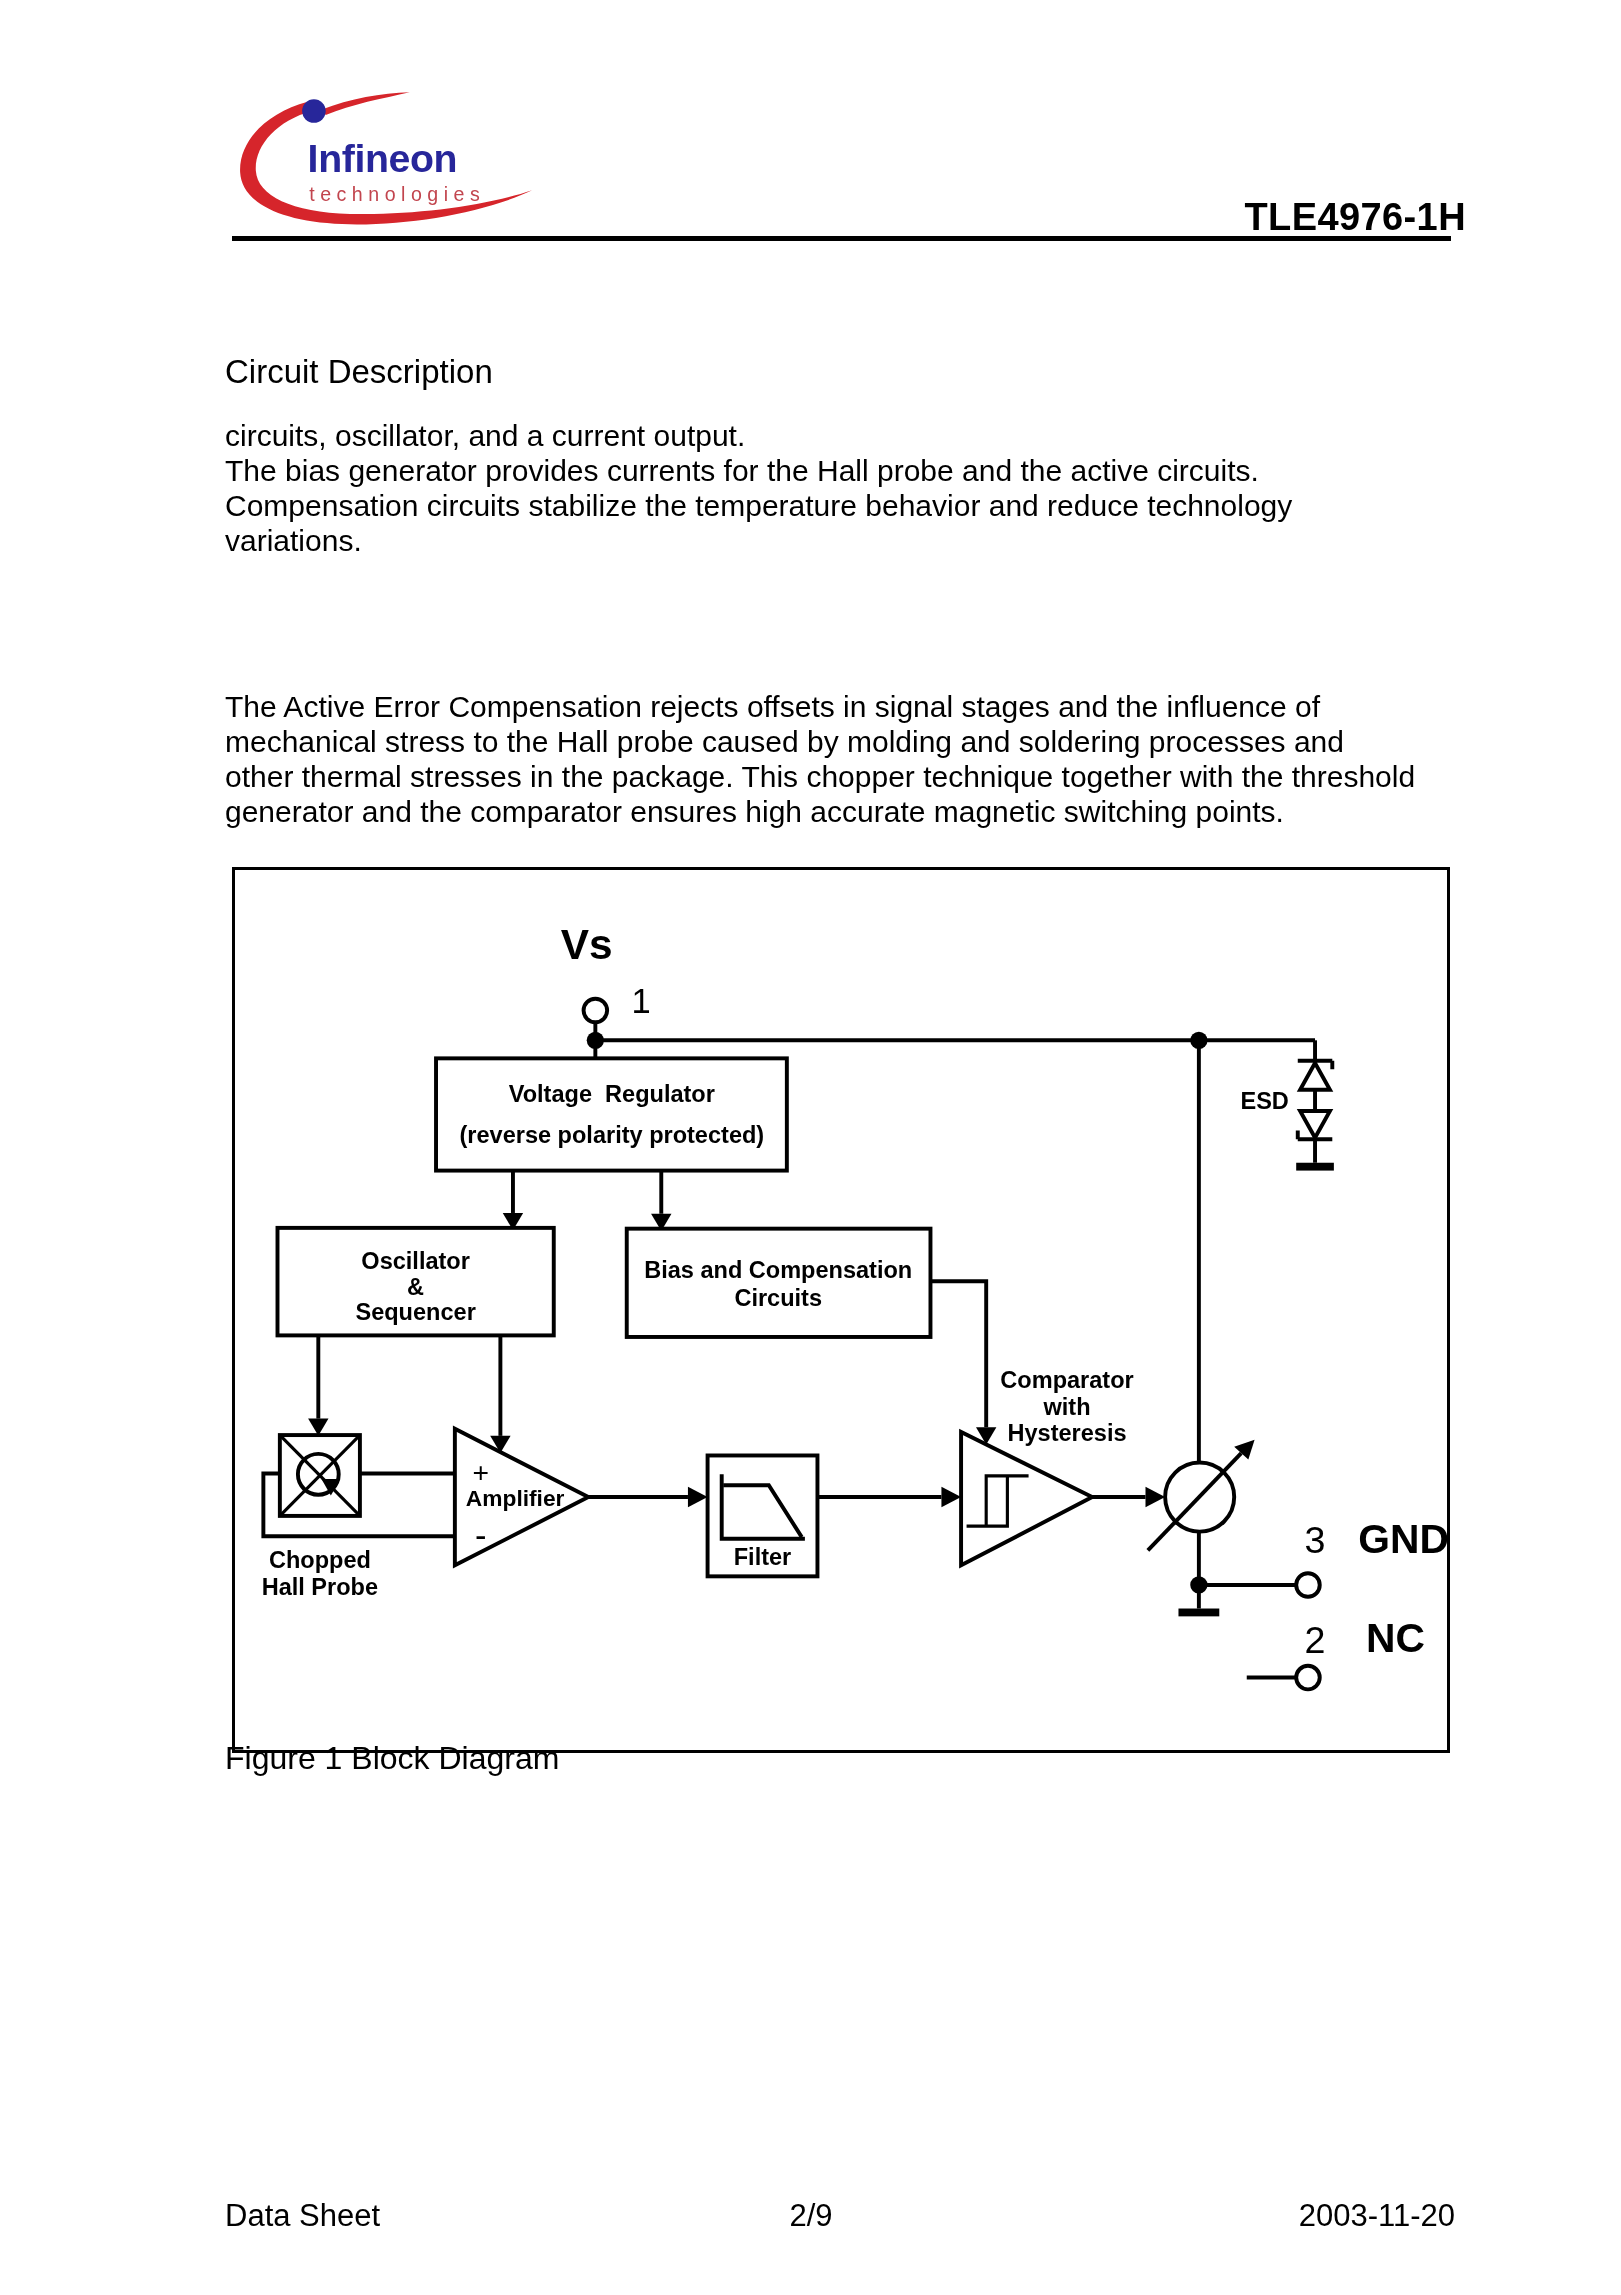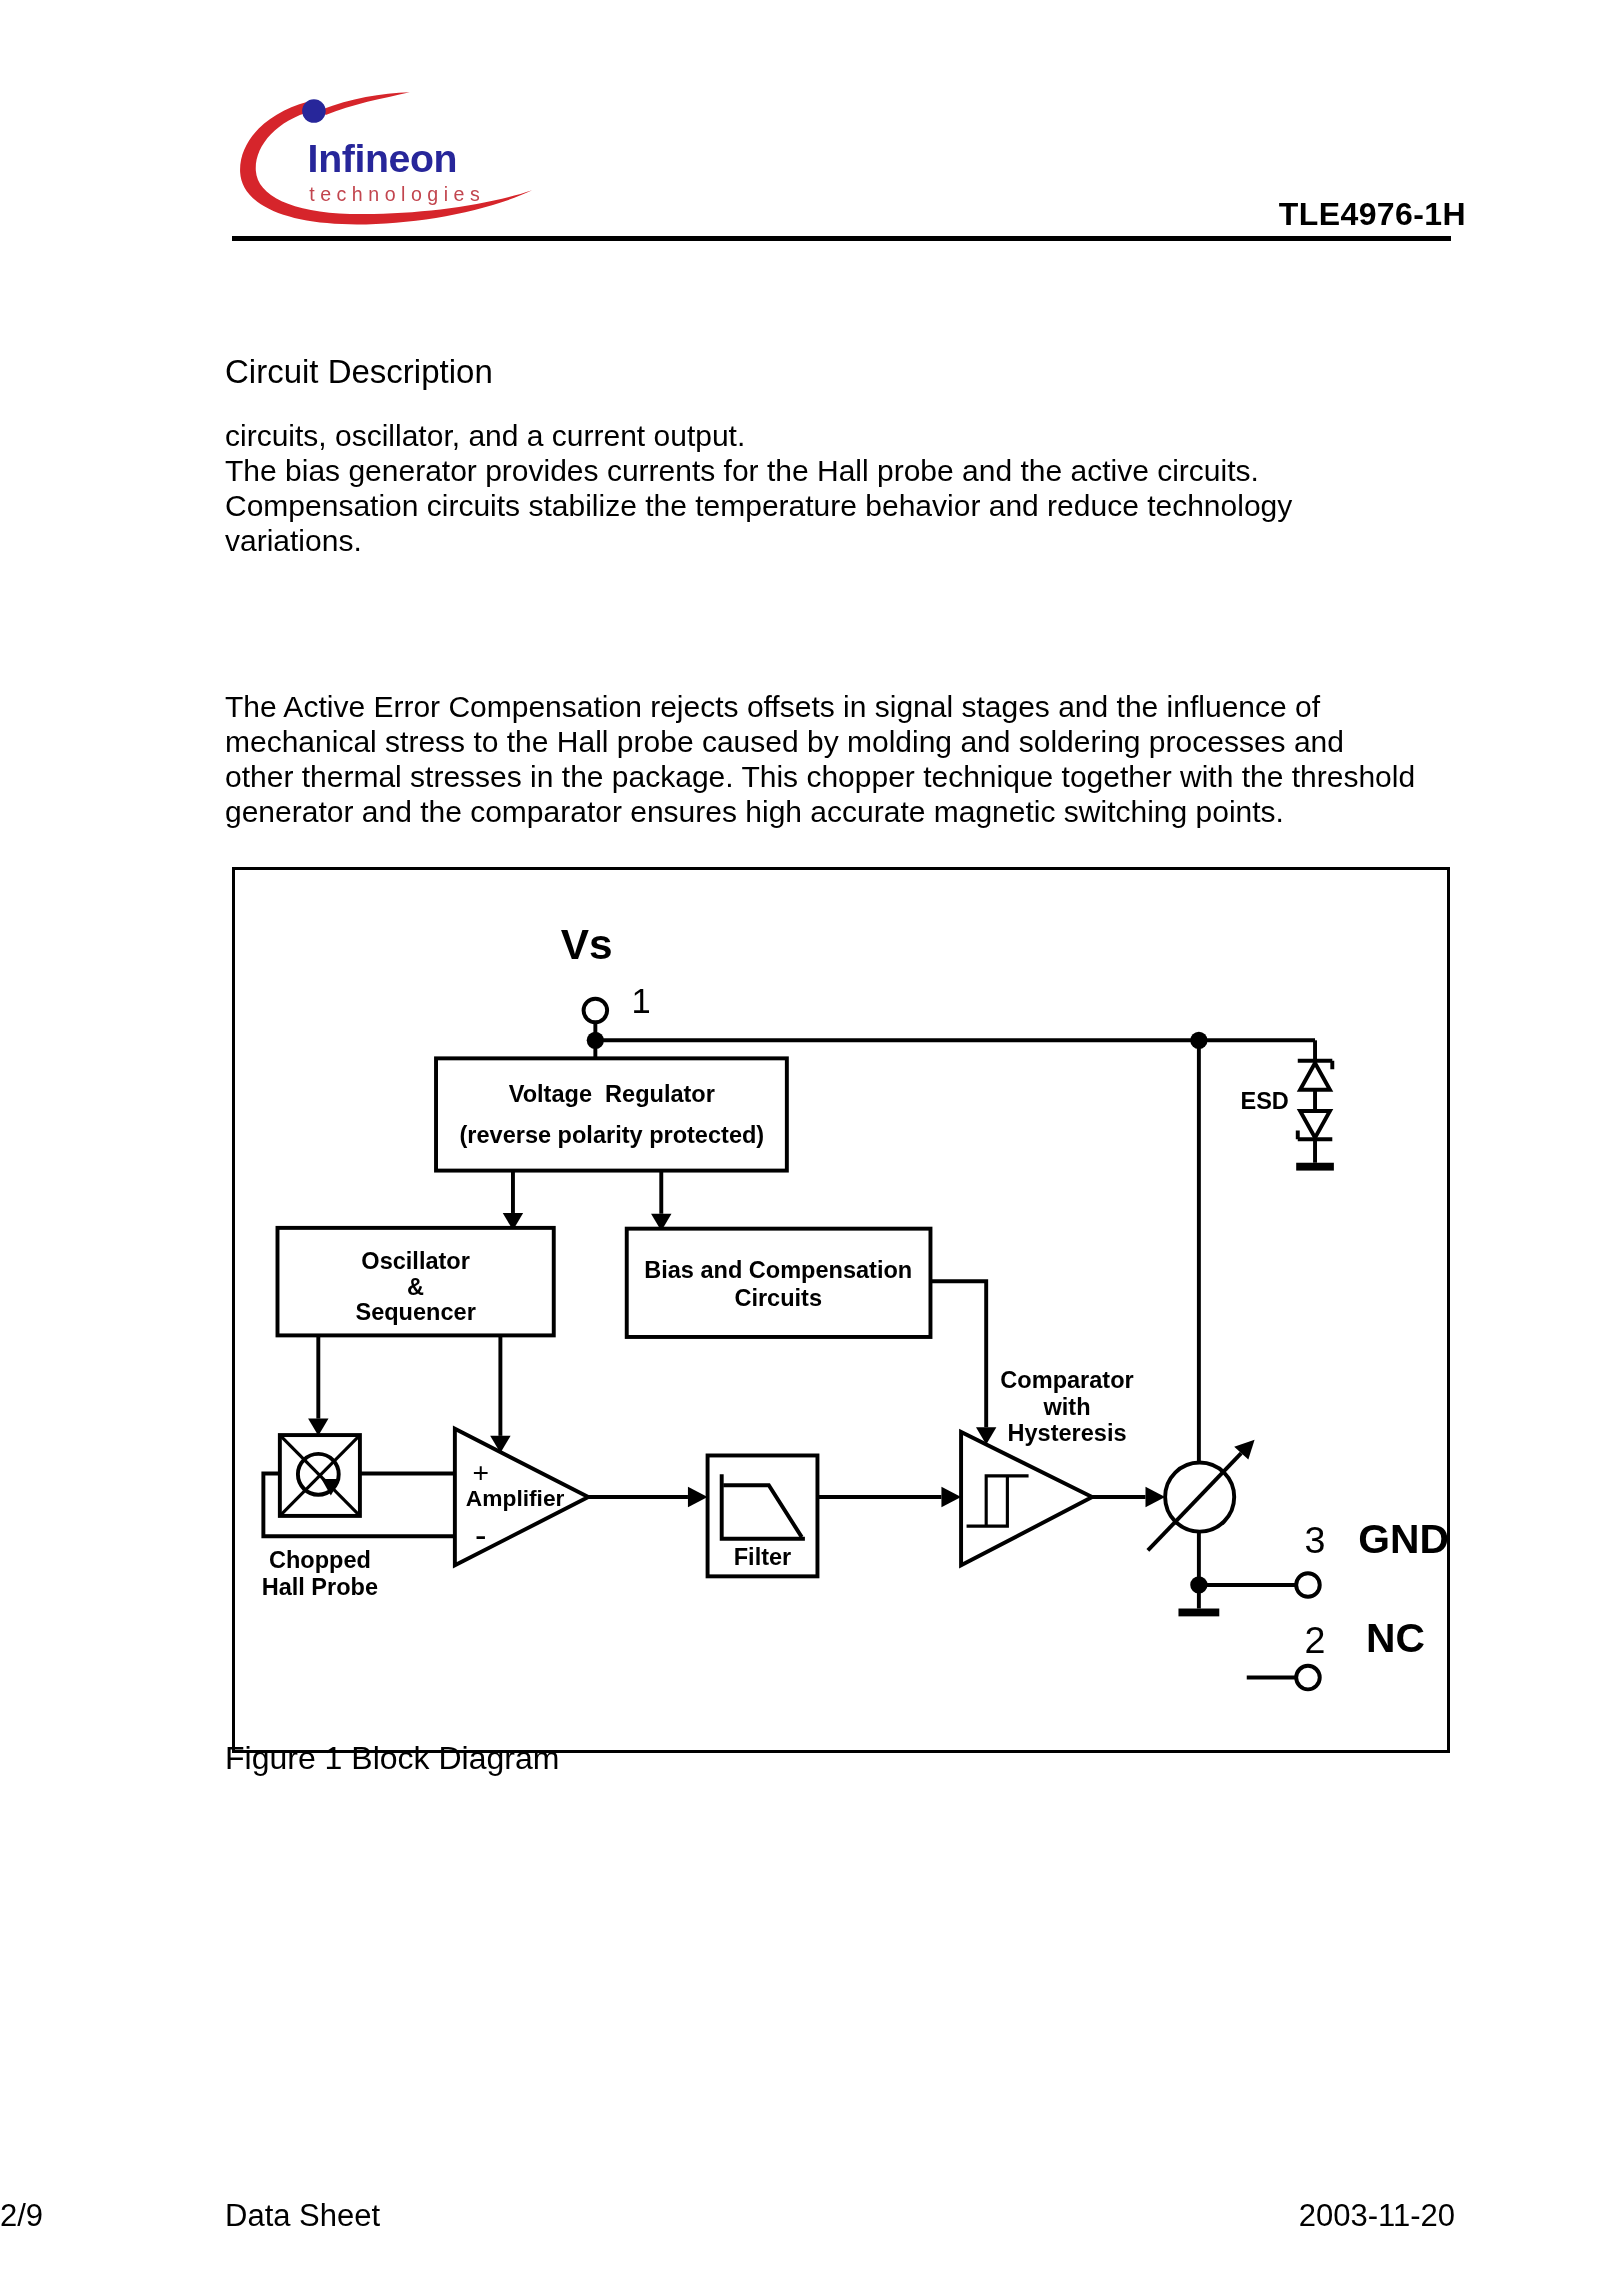--- a/index.html
+++ b/index.html
@@ -2,31 +2,31 @@
 <html style="font-size:12.6px"><head>
 <meta charset="utf-8">
 <style>
   html,body { margin:0; padding:0; background:#e8e8e8; }
   #page {
     position:relative; width:1622px; height:2295px;
     background:#ffffff; margin:0 auto; overflow:hidden;
     font-family:"Liberation Sans", sans-serif; color:#000;padding-left:17px;
   }
   .abs { position:absolute; }
-  #doc-title { top:196px; right:173px; font-size:32px; font-weight:bold; letter-spacing:0.4px; }
+  #doc-title { top:196px; right:173px; font-size:38px; font-weight:bold; letter-spacing:0.4px; }
   #header-rule { left:232px; top:236px; width:1219px; height:4.7px; background:#000; }
   #section-heading { left:225px; top:353px; font-size:33px; font-weight:normal; }
   .para { left:225px; font-size:30px; line-height:35px; white-space:nowrap; }
   #para1 { top:418px; }
   #para2 { top:689px; }
   #diagram-frame { left:232px; top:867px; width:1218px; height:886px; border:3.1px solid #000; box-sizing:border-box; background:#fff;text-align:center; }
   #figure-caption { left:225px; top:1740px; font-size:32px; }
   .footer-item { top:2198px; font-size:31px; }
   #footer-left { left:225px; }
-  #footer-center { left:0; width:1622px; }
+  #footer-center { left:0; width:1622px; text-align:center; }
   #footer-right { right:184px; }
   .fig text { font-family:"Liberation Sans", sans-serif; fill:#000; }
   .fig .b { font-weight:bold; }
   .fig line, .fig path, .fig polyline { stroke:#000; fill:none; }
   .fig rect.box { fill:#fff; stroke:#000; stroke-width:5; }
   .fig polygon.blk { fill:#000; stroke:none; }
   .fig polygon.open { fill:#fff; stroke:#000; }
 </style>
 </head>
 <body>

